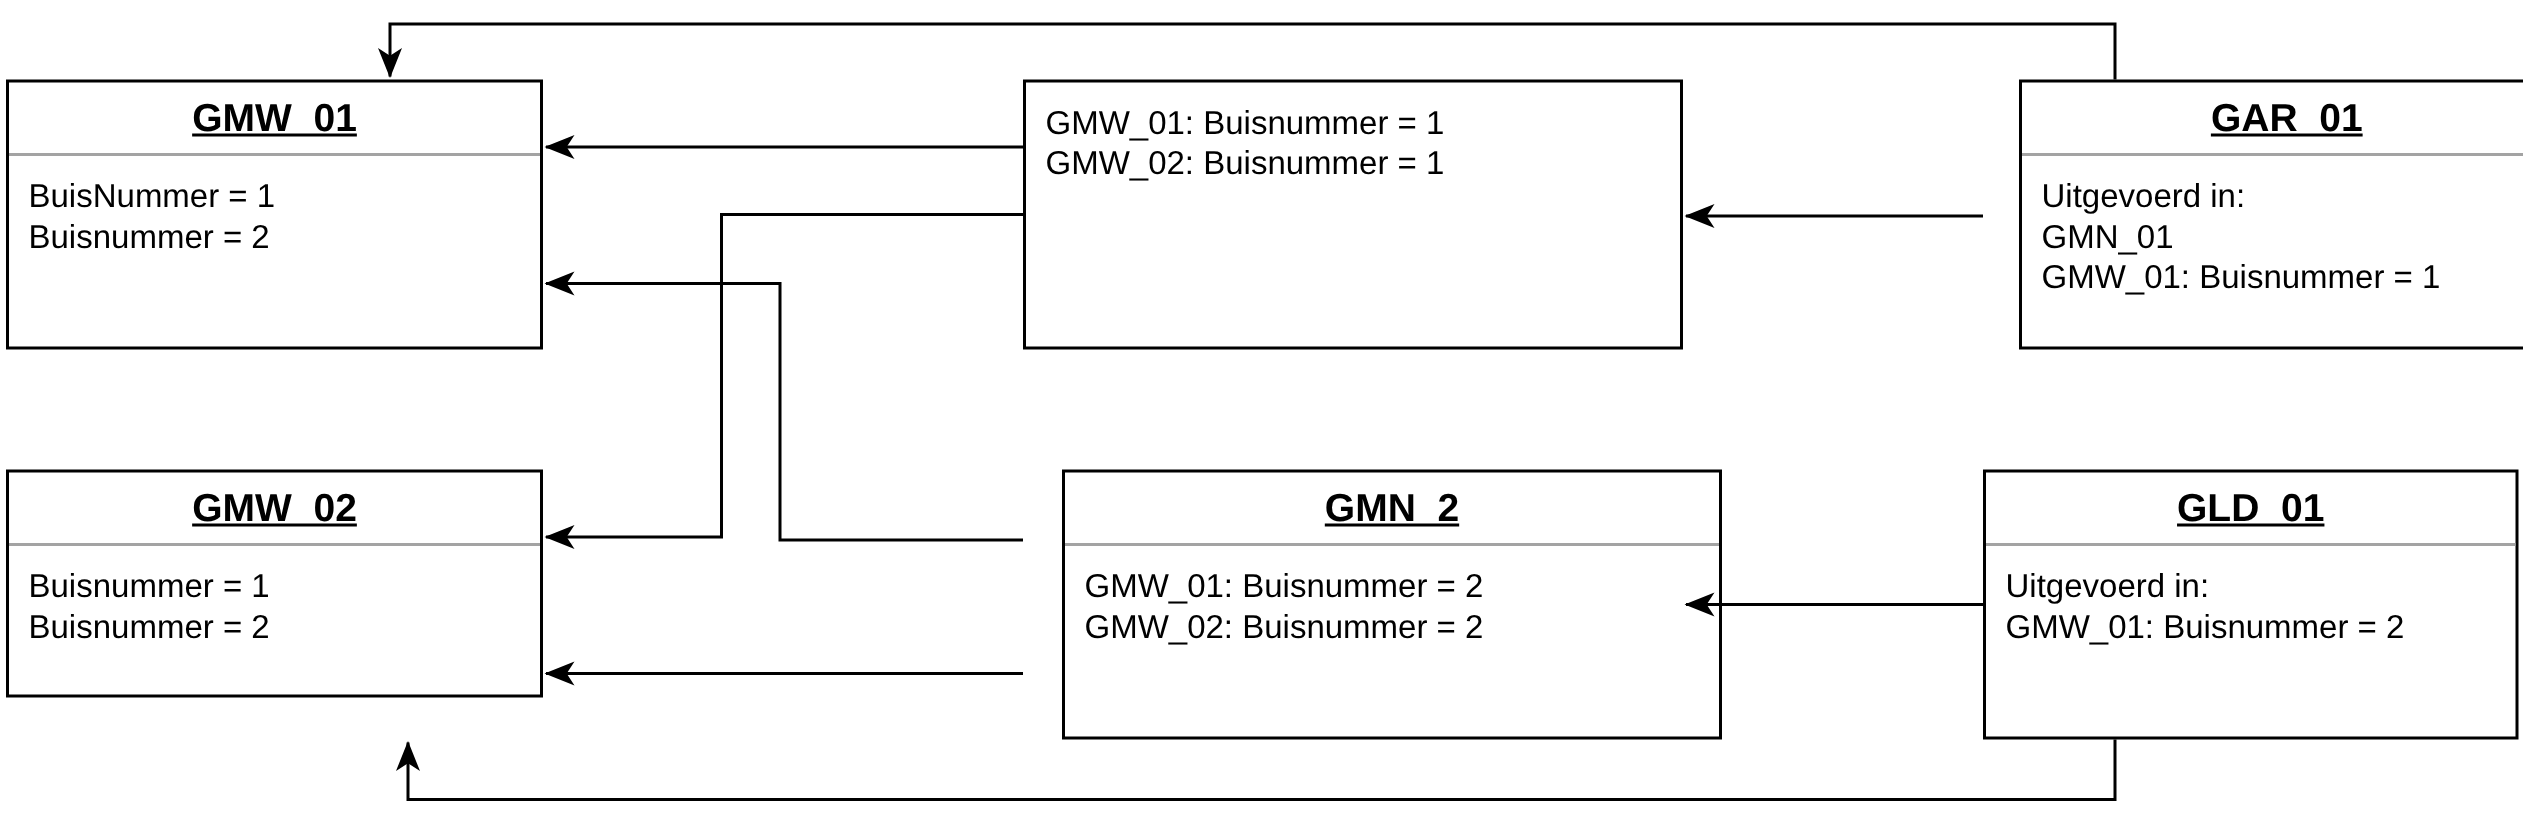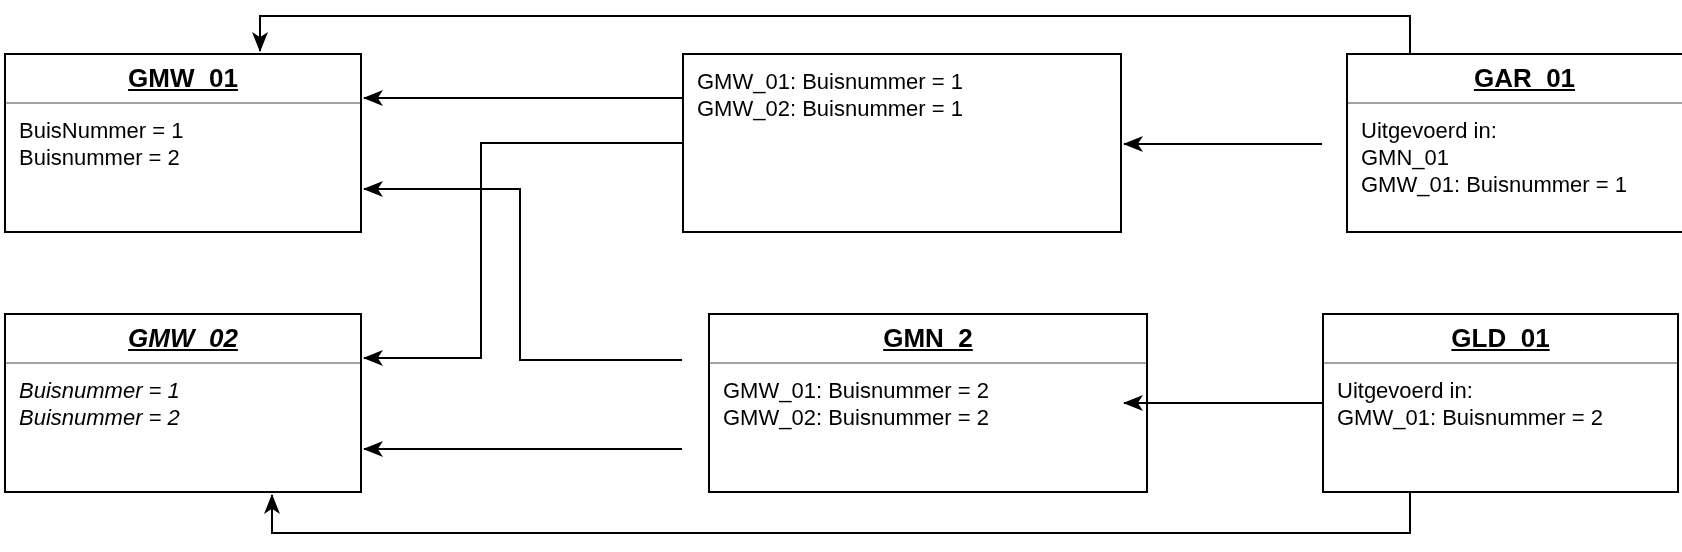--- a/index.html
+++ b/index.html
@@ -35,21 +35,21 @@
   }
   .node-body{
     padding:13px 12px 0 13px;
     font-size:22px;
     line-height:27px;
     white-space:nowrap;
   }
   #node-gmw-01{left:4px;   top:53px;  width:358px; height:180px;}
   #node-gmn-1 {left:682px; top:53px;  width:440px; height:180px;}
   #node-gar-01{left:1322px;top:53px;  width:357px; height:180px;margin-left:24px;}
-  #node-gmw-02{left:4px;   top:313px; width:358px; height:180px;font-style:italic;}
+  #node-gmw-02{left:4px;   top:313px; width:358px; height:152px;}
   #node-gmn-2 {left:708px; top:313px; width:440px; height:180px;}
   #node-gld-01{left:1322px;top:313px; width:357px; height:180px;}
   .connectors{
     position:absolute;left:0;top:0;
     width:1682px;height:552px;
     z-index:2;
     pointer-events:none;
   }
   .connectors polyline{
     fill:none;

